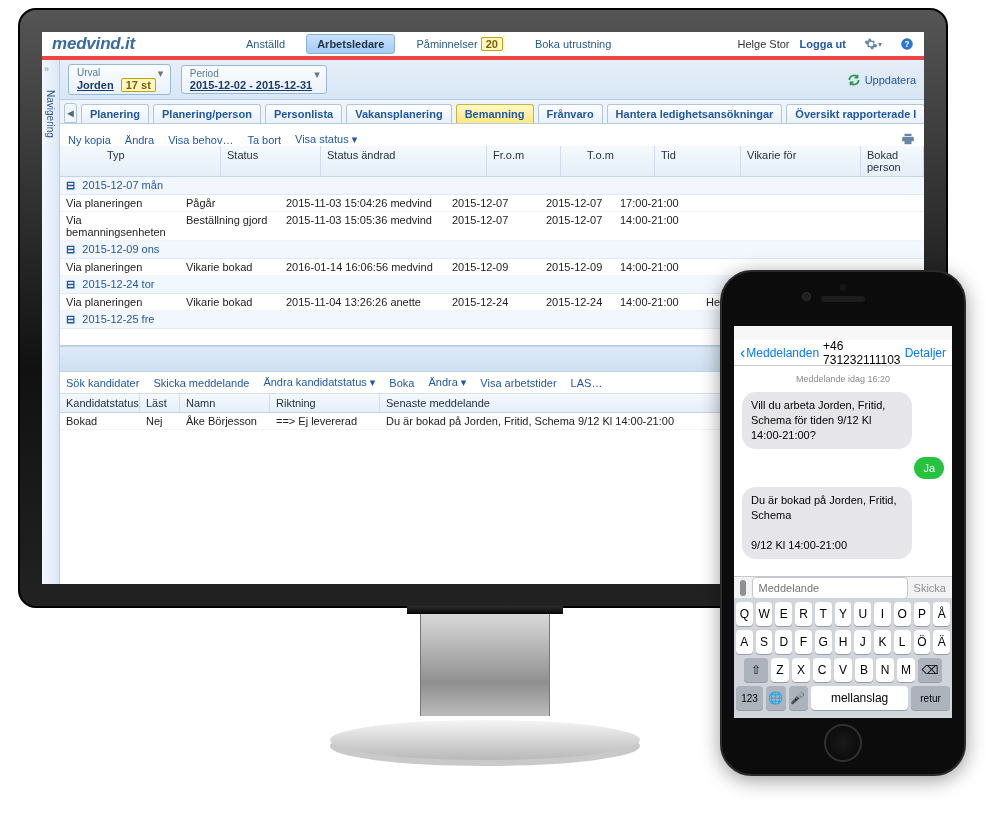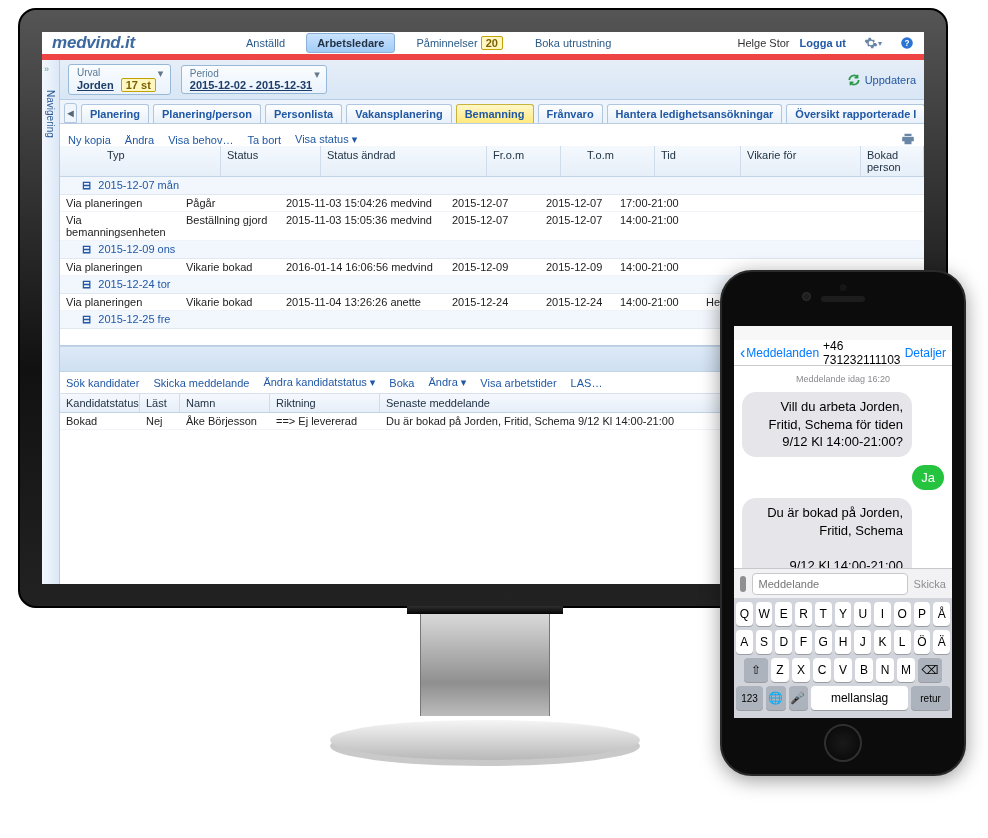--- a/index.html
+++ b/index.html
@@ -4,21 +4,21 @@
 <style>
 *{box-sizing:border-box;margin:0;padding:0;font-family:Arial,Helvetica,sans-serif;}
 body{background:#fff;width:988px;height:838px;position:relative;overflow:hidden;}
 
 
 .monitor{position:absolute;left:18px;top:8px;width:930px;height:600px;border-radius:18px;background:linear-gradient(180deg,#555 0,#111 60%,#222 100%);padding:22px;border:2px solid #000;}
 .monitor::after{content:"";position:absolute;left:0;right:0;bottom:0;height:10px;}
 .screen{width:100%;height:100%;background:#fff;position:relative;overflow:hidden;font-size:11px;}
 
 
-.topbar{height:28px;border-bottom:6px solid #ef4444;display:flex;align-items:center;padding:0 10px;gap:10px;}
+.topbar{height:28px;border-bottom:4px solid #ef4444;display:flex;align-items:center;padding:0 10px;gap:10px;}
 .logo{font-weight:bold;font-style:italic;color:#3b6aa0;font-size:17px;letter-spacing:-.2px;}
 .topbtn{padding:3px 10px;border:1px solid transparent;color:#2a5a88;border-radius:3px;cursor:pointer;}
 .topbtn.active{border-color:#8ab0d6;background:linear-gradient(#c9e2ff,#a3ccf7);font-weight:bold;color:#234;}
 .reminder-badge{display:inline-block;border:1px solid #c1a200;background:#fff6c0;color:#7a6000;padding:0 4px;border-radius:2px;font-weight:bold;}
 .topspace{flex:1;}
 .userarea{color:#333;}
 .link{color:#2058a5;cursor:pointer;}
 .gear,.help{margin-left:8px;display:inline-flex;align-items:center;}
 
 
@@ -43,21 +43,21 @@
 
 .toolbar{position:absolute;left:18px;top:92px;right:0;height:32px;border-bottom:1px solid #d6e0ec;display:flex;align-items:center;gap:14px;padding:0 8px;color:#2058a5;}
 .toolbar span{cursor:pointer;}
 .printicon{margin-left:auto;}
 
 
 .uppergrid{position:absolute;left:18px;top:114px;right:0;height:200px;border-bottom:1px solid #b8cce2;overflow:hidden;}
 .gridhead{display:flex;background:linear-gradient(#f5f9fe,#e6eef8);border-bottom:1px solid #c3d4e6;padding-left:41px;}
 .gh{border-right:1px solid #d0dcec;padding:3px 6px;color:#234;font-weight:normal;}
 .c-typ{width:120px;}.c-status{width:100px;}.c-andrad{width:166px;}.c-from{width:74px;}.c-tom{width:74px;margin-left:20px;}.c-tid{width:86px;}.c-vik{width:120px;}.c-bok{flex:1;}
-.grprow{background:#f2f7fd;border-bottom:1px solid #e0e8f2;padding:2px 22px;color:#2058a5;font-size:11px;}
+.grprow{background:#f2f7fd;border-bottom:1px solid #e0e8f2;padding:2px 6px;color:#2058a5;font-size:11px;}
 .grprow .expand{color:#2058a5;margin-right:4px;font-weight:bold;}
 .datarow{display:flex;border-bottom:1px solid #f0f3f8;color:#222;}
 .datarow div{padding:2px 6px;}
 .datarow.cur{background:#fff;}
 
 
 .splitter{position:absolute;left:18px;top:314px;right:0;height:26px;background:linear-gradient(#dde9f7,#cfe0f2);border-top:1px solid #c3d4e6;border-bottom:1px solid #c3d4e6;}
 
 
 .ltoolbar{position:absolute;left:16px;top:340px;right:0;height:22px;border-bottom:1px solid #d6e0ec;display:flex;align-items:center;gap:14px;padding:0 8px;color:#2058a5;}
@@ -81,24 +81,24 @@
 .phone .home{position:absolute;bottom:12px;left:50%;transform:translateX(-50%);width:38px;height:38px;border:2px solid #303030;border-radius:50%;background:radial-gradient(#1a1a1a,#060606);}
 .pscreen{width:100%;height:100%;background:#fff;border-radius:2px;display:flex;flex-direction:column;font-size:11px;}
 
 .pstatusbar{height:14px;background:#f7f7f7;}
 .pheader{height:26px;border-bottom:1px solid #ccc;display:flex;align-items:center;padding:0 6px;gap:4px;}
 .pheader .back{color:#007aff;font-size:12px;display:flex;align-items:center;gap:1px;}
 .pheader .ptitle{flex:1;text-align:left;font-weight:normal;color:#000;font-size:12px;}
 .pheader .detail{color:#007aff;font-size:12px;}
 .pchat{flex:1;background:#fff;padding:8px 8px 4px;display:flex;flex-direction:column;gap:8px;overflow:hidden;}
 .pts{color:#8a8a8e;text-align:center;font-size:9px;}
-.bubble{max-width:170px;padding:6px 9px;border-radius:14px;line-height:1.35;font-size:13px;text-align:right;}
+.bubble{max-width:170px;padding:6px 9px;border-radius:14px;line-height:1.35;font-size:11px;}
 .bubble.in{background:#e5e5ea;color:#000;align-self:flex-start;}
 .bubble.out{background:#25c33e;color:#fff;align-self:flex-end;padding:4px 9px;}
-.pcompose{height:30px;border-top:1px solid #c7c7cc;background:#f2f2f5;display:flex;align-items:center;padding:0 6px;gap:6px;}
+.pcompose{height:22px;border-top:1px solid #c7c7cc;background:#f2f2f5;display:flex;align-items:center;padding:0 6px;gap:6px;}
 .pcompose .camicon{width:20px;height:16px;background:#8e8e93;border-radius:3px;position:relative;}
 .pcompose input{flex:1;height:22px;border:1px solid #c7c7cc;border-radius:4px;padding:0 6px;font-size:11px;background:#fff;}
 .pcompose .send{color:#8e8e93;}
 .pkeyboard{background:#d1d5db;padding:4px 2px;}
 .krow{display:flex;gap:3px;justify-content:center;margin-bottom:4px;}
 .key{background:#fff;border-radius:4px;box-shadow:0 1px 0 #9a9da2;width:18px;height:24px;display:flex;align-items:center;justify-content:center;font-size:12px;color:#000;}
 .key.fn{background:#adb3bc;}
 .key.wide{width:100px;}
 .key.ret{width:40px;font-size:10px;}
 .key.num{width:28px;font-size:10px;}

